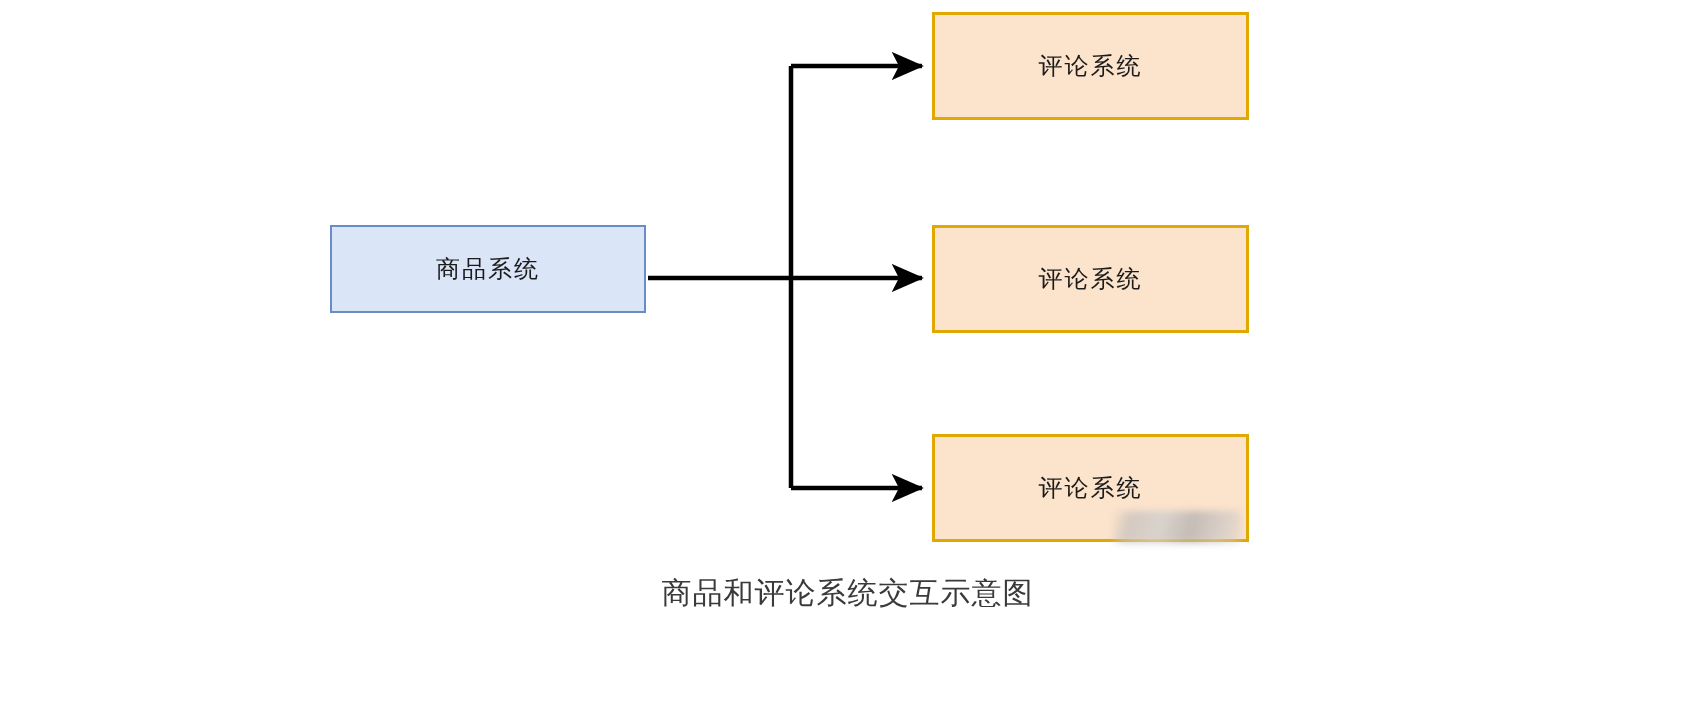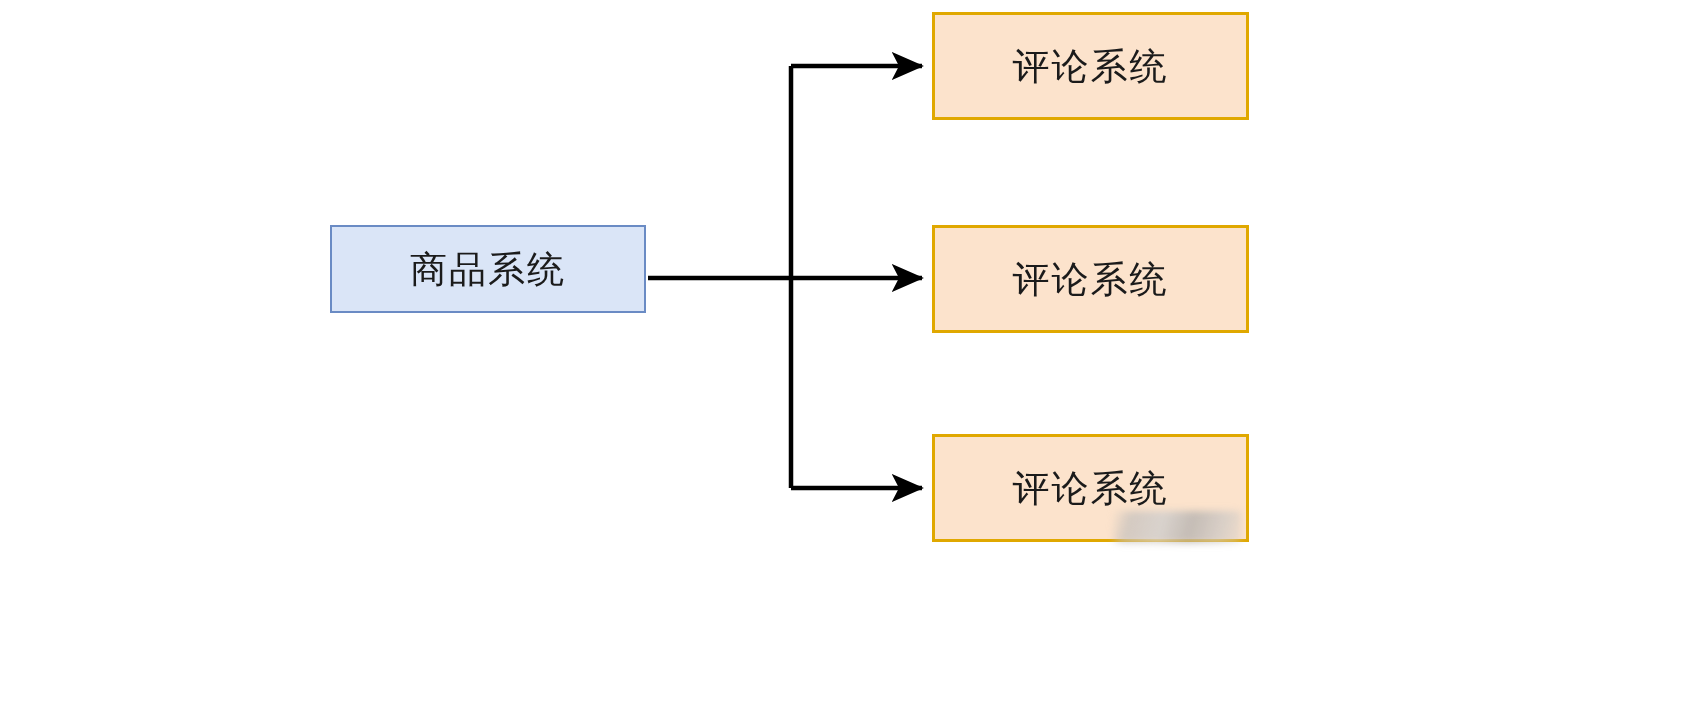--- a/index.html
+++ b/index.html
@@ -28,21 +28,21 @@
     pointer-events: none;
   }
 
   
   .node {
     position: absolute;
     box-sizing: border-box;
     display: flex;
     align-items: center;
     justify-content: center;
-    font-size: 37px;
+    font-size: 24px;
     letter-spacing: 2px;
     color: #1b1b1b;
     white-space: nowrap;
   }
   .node-source {
     background: #dae5f7;
     border: 2px solid #6a8bc4;
     left: 330px;
     top: 225px;
     width: 316px;
@@ -128,14 +128,15 @@
 
   <div class="node node-target" id="node-target-2">
     <span class="node-label">评论系统</span>
   </div>
 
   <div class="node node-target" id="node-target-3">
     <span class="node-label">评论系统</span>
     <span class="redaction"></span>
   </div>
 
+  <div id="caption">商品和评论系统交互示意图</div>
 
 </div>
 
 </body></html>

